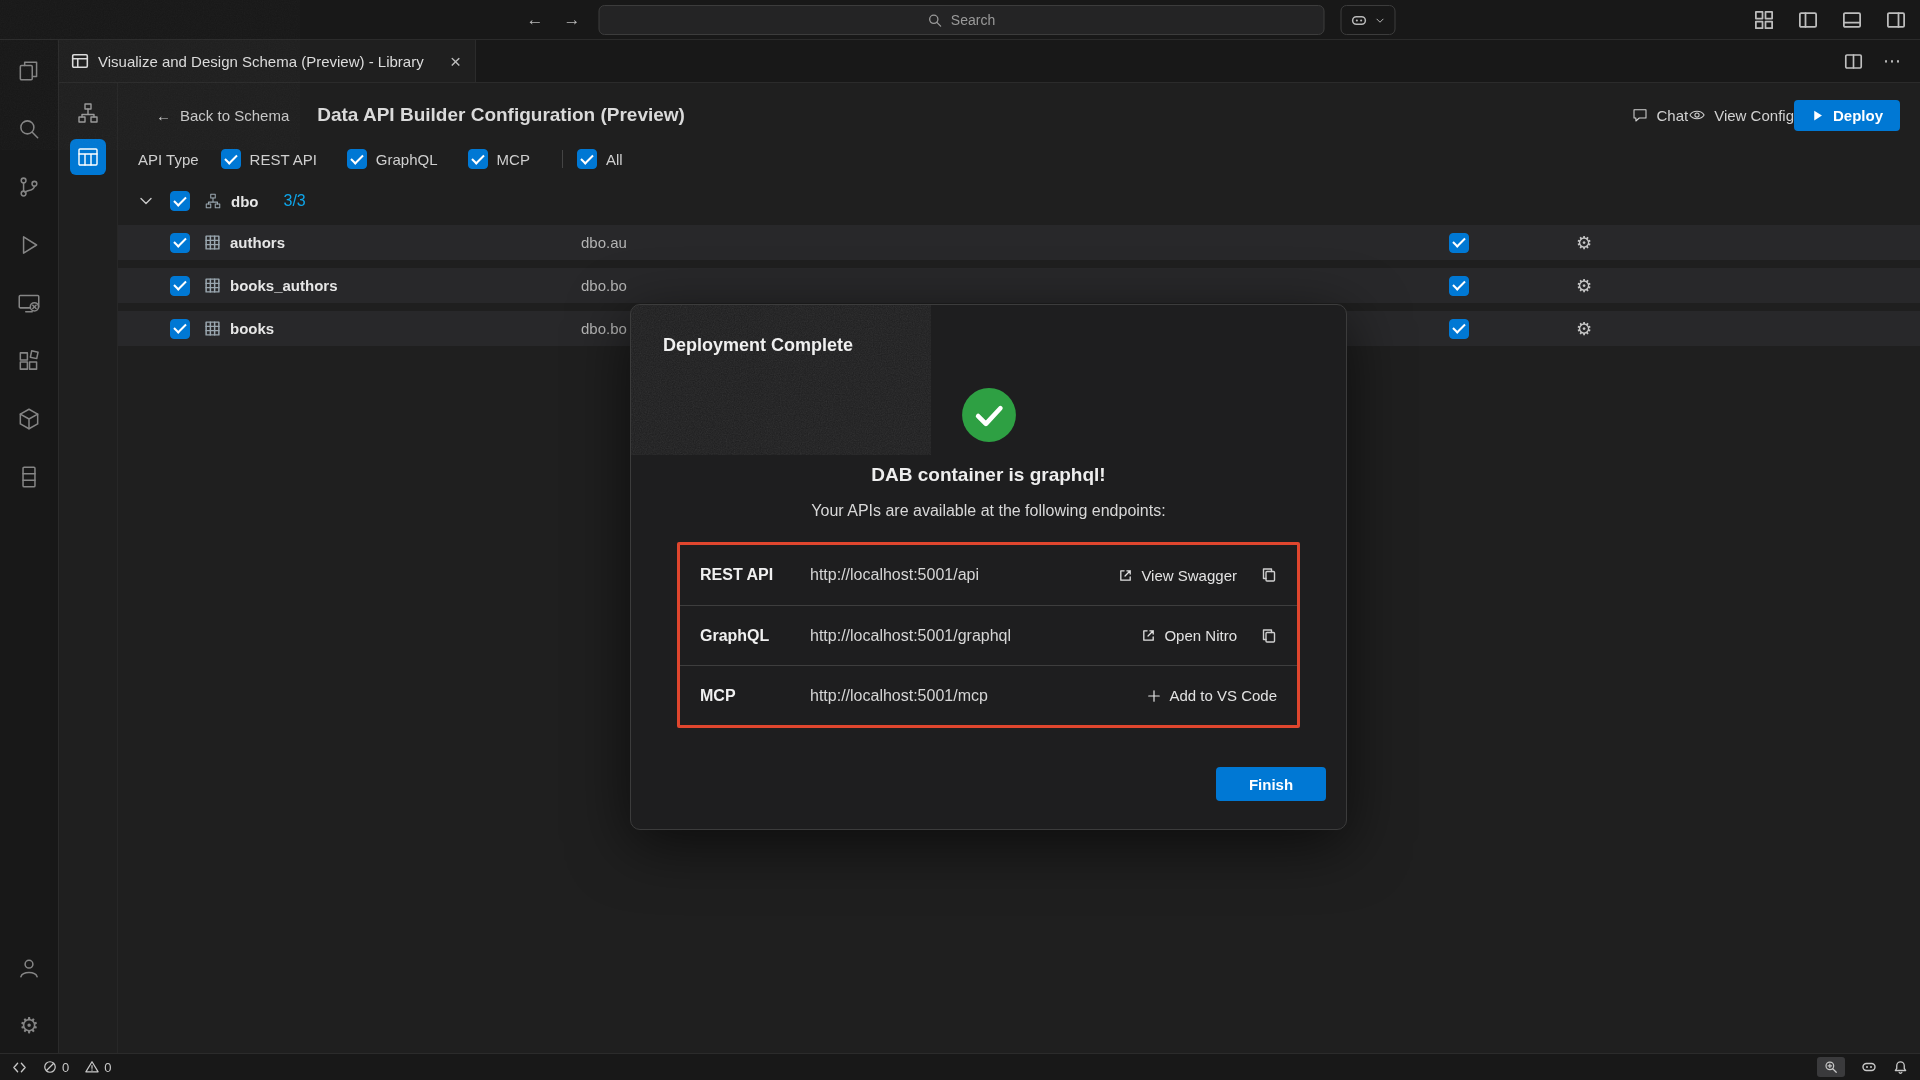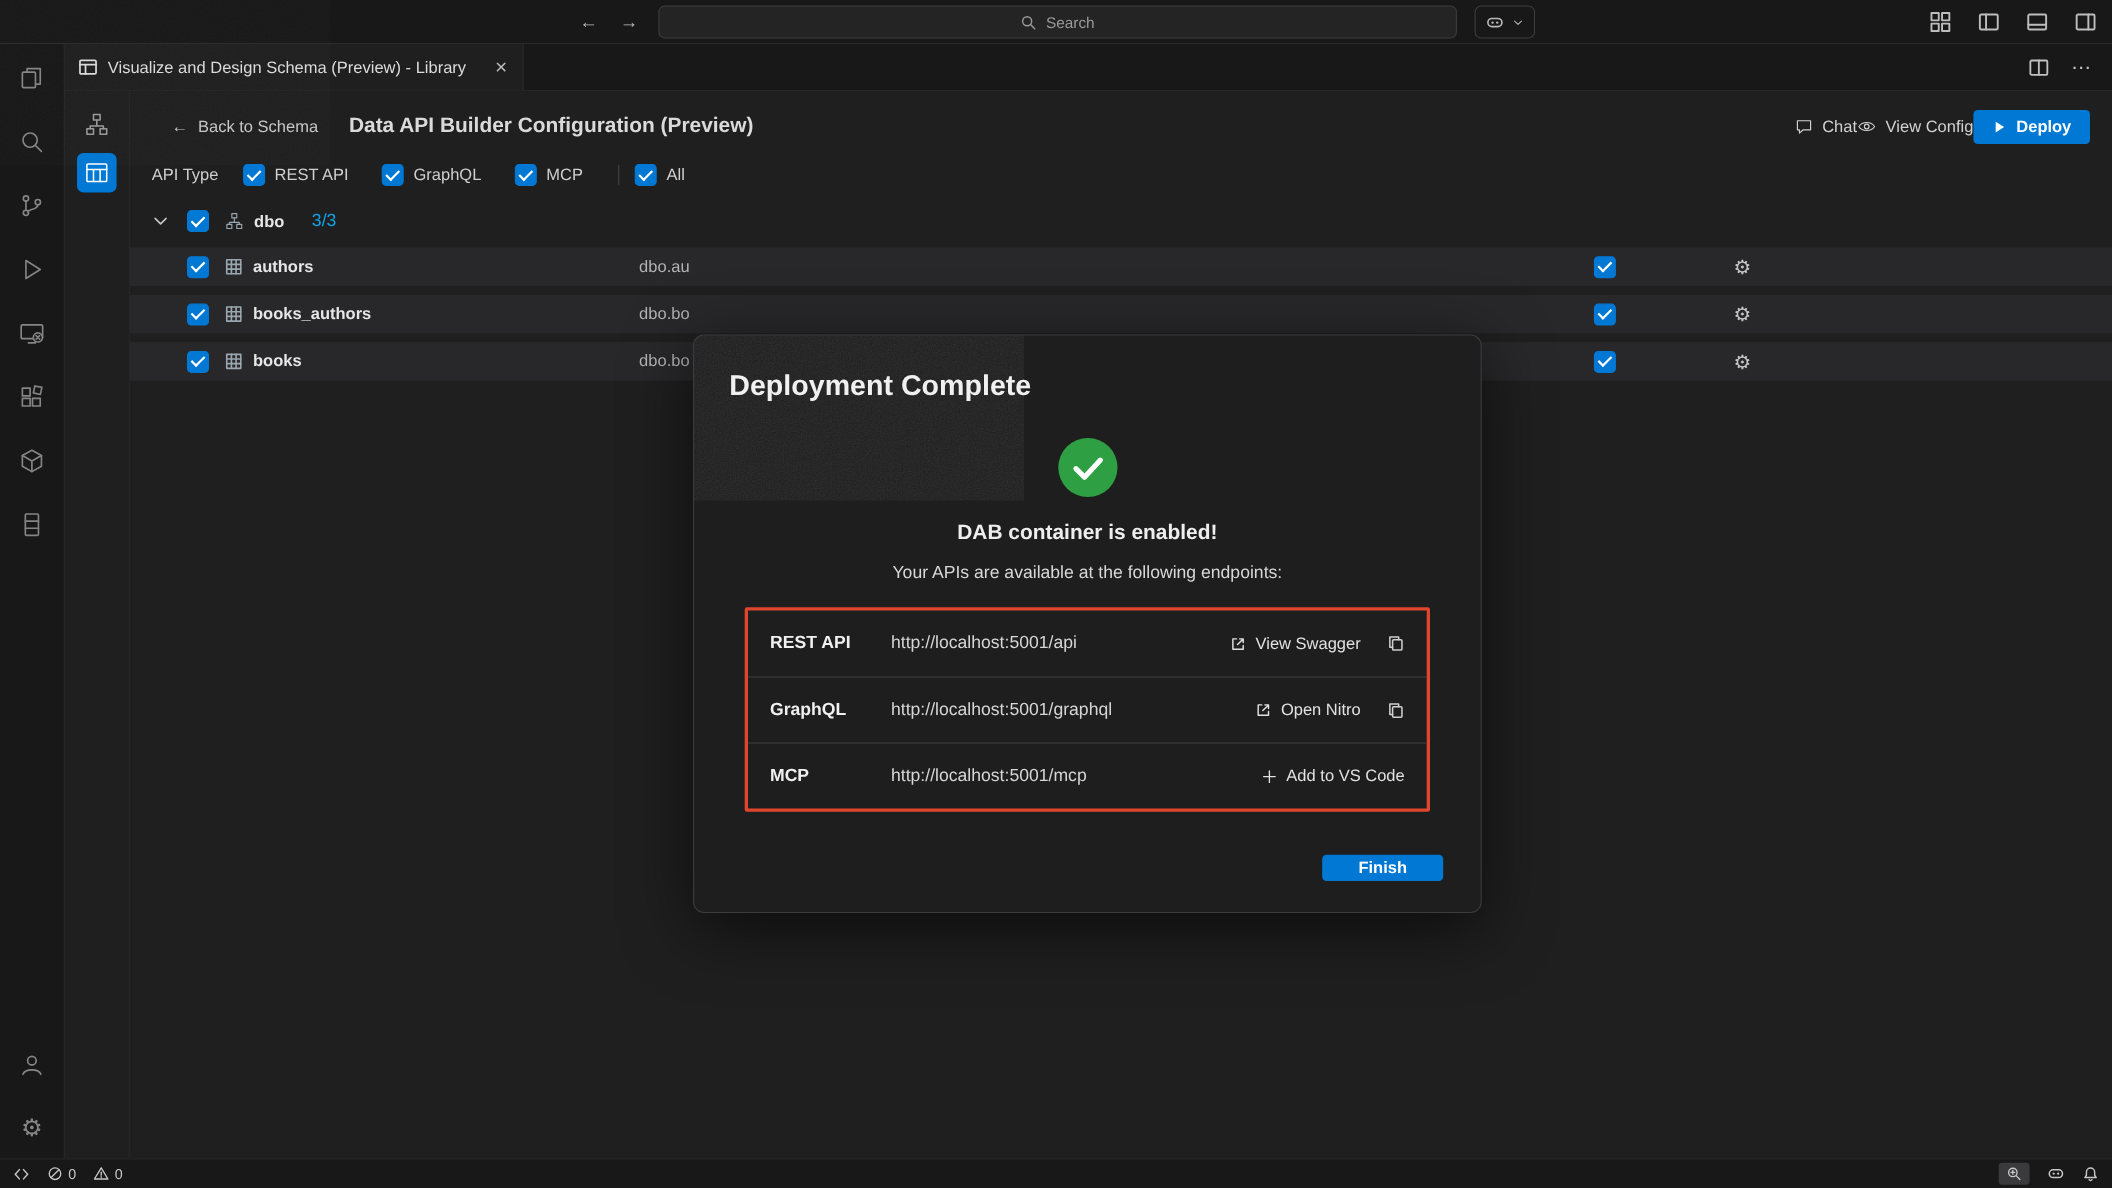--- a/index.html
+++ b/index.html
@@ -106,32 +106,32 @@
   .sb-group{display:flex;align-items:center;gap:5px;}
   .sb-right{margin-left:auto;display:flex;align-items:center;gap:16px;}
   .zoom-btn{background:#3a3a3c;border-radius:3px;padding:3px 7px;display:flex;align-items:center;}
 
   
   .modal{position:absolute;left:630px;top:304px;width:717px;height:526px;background:#1e1e1f;
     border:1px solid #3c3c3c;border-radius:10px;box-shadow:0 14px 60px rgba(0,0,0,.6);
     overflow:hidden;z-index:100;}
   .modal-noise{position:absolute;inset:0;opacity:.12;pointer-events:none;}
   .modal-inner{position:relative;height:100%;padding:30px 32px;}
-  .modal-title{font-size:26px;font-weight:700;color:#f0f0f0;margin-bottom:30px;}
+  .modal-title{font-size:18px;font-weight:700;color:#f0f0f0;margin-bottom:30px;}
   .check-badge{width:58px;height:58px;margin:10px auto 20px;}
   .modal-status{text-align:center;font-size:19px;font-weight:700;color:#eeeeee;margin-bottom:16px;}
   .modal-subtitle{text-align:center;font-size:16px;color:#d8d8d8;margin-bottom:22px;}
   .endpoint-box{margin:0 14px;border:3px solid var(--red);border-radius:2px;}
   .ep-row{height:60px;display:flex;align-items:center;padding:0 20px;}
   .ep-row + .ep-row{border-top:1px solid #3e3e3e;}
   .ep-name{width:110px;font-size:16px;font-weight:700;color:#f0f0f0;}
   .ep-url{flex:1;font-size:16px;color:#d6d6d6;}
   .ep-action{display:flex;align-items:center;gap:8px;font-size:15px;color:#e2e2e2;}
   .ep-copy{margin-left:24px;color:#cfcfcf;}
-  .finish-btn{position:absolute;right:34px;bottom:28px;width:110px;height:24px;background:var(--accent);
+  .finish-btn{position:absolute;right:20px;bottom:28px;width:110px;height:34px;background:var(--accent);
     color:#fff;font-size:15px;font-weight:700;border:none;border-radius:4px;
     display:flex;align-items:center;justify-content:center;font-family:"Liberation Sans",sans-serif;}
 
   .app-noise{position:fixed;inset:0;z-index:300;opacity:.04;pointer-events:none;}
 </style>
 </head>
 <body>
 
 <svg width="0" height="0" style="position:absolute">
   <defs>
@@ -470,21 +470,21 @@
 <div class="modal">
   <svg class="modal-noise">
       <rect width="100%" height="100%" filter="url(#noiseF)"></rect>
     </svg>
   <div class="modal-inner">
     <div class="modal-title">Deployment Complete</div>
     <svg class="check-badge" viewBox="0 0 56 56">
       <circle cx="28" cy="28" r="26" fill="#2ea043"></circle>
       <path d="M17.5 29 l7.5 7.5 L39 21.5" stroke="#ffffff" stroke-width="4.5" fill="none" stroke-linecap="round" stroke-linejoin="round"></path>
     </svg>
-    <div class="modal-status">DAB container is enabled!</div>
+    <div class="modal-status">DAB container is graphql!</div>
     <div class="modal-subtitle">Your APIs are available at the following endpoints:</div>
 
     <div class="endpoint-box">
 
       <div class="ep-row">
         <span class="ep-name">REST API</span>
         <span class="ep-url">http://localhost:5001/api</span>
         <span class="ep-action">
           <svg class="ic" width="15" height="15" viewBox="0 0 16 16">
               <path d="M6.5 3 H3 v10 h10 V9.5 M9.5 3 H13 v3.5 M13 3 L7.5 8.5"></path>

